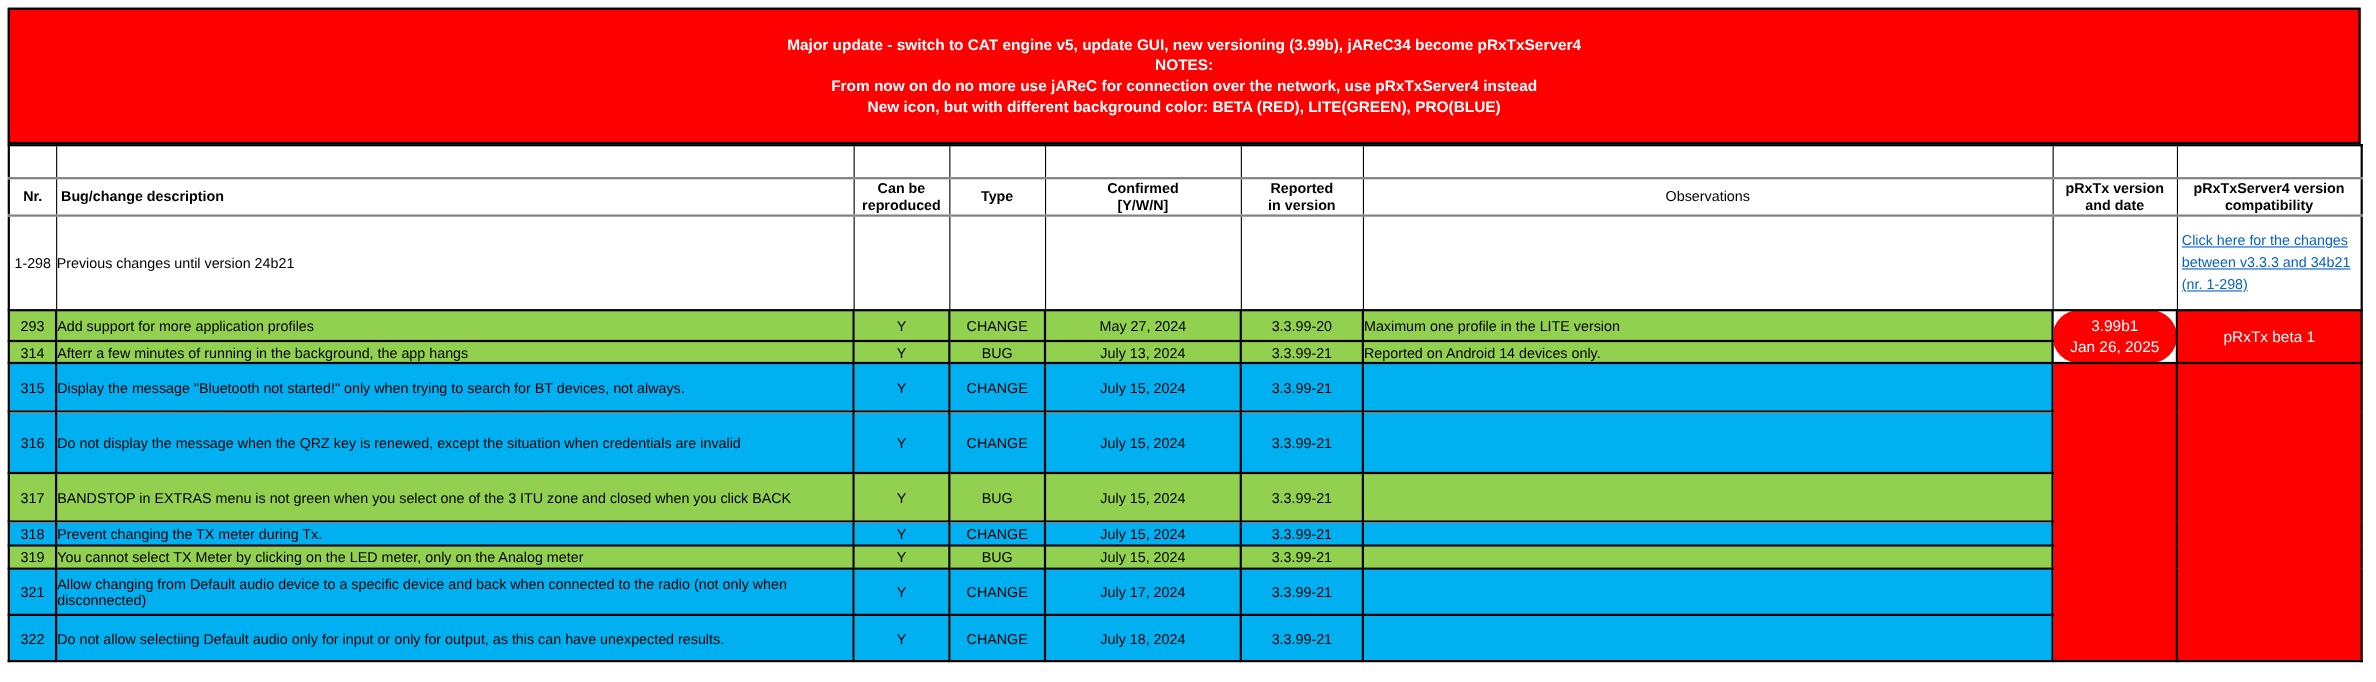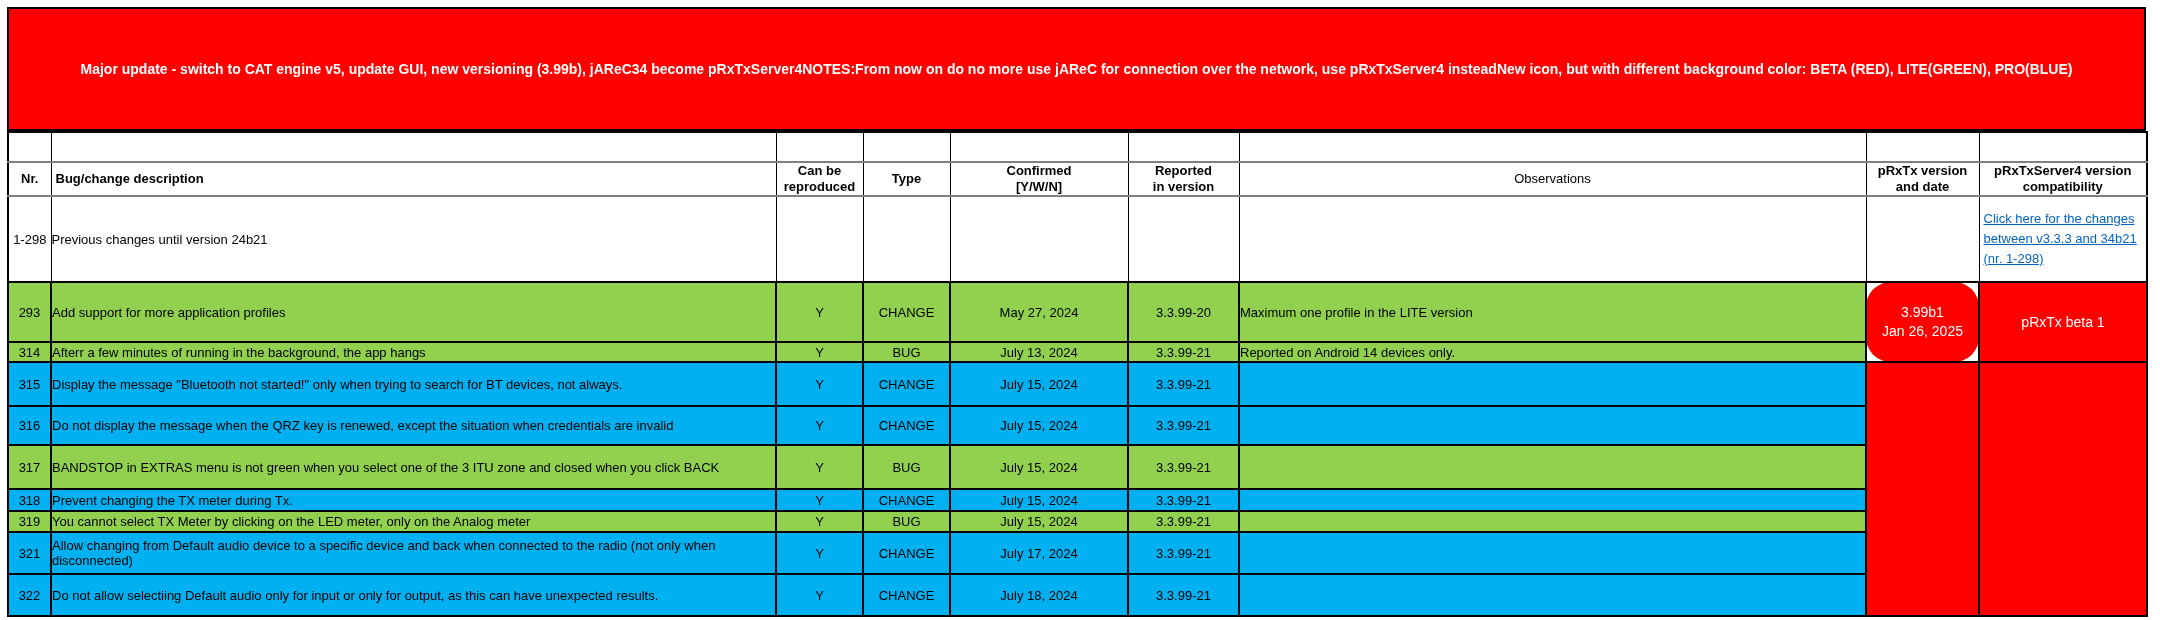--- a/index.html
+++ b/index.html
@@ -4,21 +4,21 @@
 <style>
   html,body{margin:0;padding:0;background:#fff;}
   .screen{
     position:relative;width:2160px;height:620px;overflow:hidden;background:#fff;
     font-family:"Liberation Sans", sans-serif;color:#000;
   }
   
   .banner{
     position:absolute;left:7px;top:7px;width:2139px;height:124px;
     border:2px solid #000;box-sizing:border-box;
-    display:flex;flex-direction:row;align-items:center;justify-content:center;
+    display:flex;flex-direction:column;align-items:center;justify-content:center;
     text-align:center;color:#fff;font-weight:bold;font-size:14px;line-height:19px;
   }
   
   .grid{
     position:absolute;left:7px;top:131px;width:2139px;
     border-collapse:collapse;table-layout:fixed;
     border:2px solid #000;
     font-size:13px;
   }
   .grid td,.grid th{
@@ -101,21 +101,21 @@
       <td></td>
       <td></td>
       <td></td>
       <td></td>
       <td></td>
       <td class="linkcell">
         <a style="color: rgb(5, 99, 193);">Click here for the changes between v3.3.3 and  34b21 (nr. 1-298)</a>
       </td>
     </tr>
 
-    <tr class="data-row" style="height: 60px; background-color: rgb(146, 208, 80);">
+    <tr class="data-row" style="height: 28px; background-color: rgb(146, 208, 80);">
       <td class="c">293</td>
       <td class="left">Add support for more application profiles</td>
       <td class="c">Y</td>
       <td class="c">CHANGE</td>
       <td class="c">May 27, 2024</td>
       <td class="c">3.3.99-20</td>
       <td class="left">Maximum one profile in the LITE version</td>
       <td class="redcell" rowspan="2" style="background-color: rgb(255, 0, 0); border-radius: 25px;">3.99b1
 Jan 26, 2025</td>
       <td class="redcell" rowspan="2" style="background-color: rgb(255, 0, 0);">pRxTx beta 1</td>
@@ -136,21 +136,21 @@
       <td class="left">Display the message "Bluetooth not started!" only when trying to search for BT devices, not always.</td>
       <td class="c">Y</td>
       <td class="c">CHANGE</td>
       <td class="c">July 15, 2024</td>
       <td class="c">3.3.99-21</td>
       <td class="left"></td>
       <td rowspan="7" style="background-color: rgb(255, 0, 0);"></td>
       <td rowspan="7" style="background-color: rgb(255, 0, 0);"></td>
     </tr>
 
-    <tr class="data-row" style="height: 39px; background-color: rgb(0, 176, 240);">
+    <tr class="data-row" style="height: 56px; background-color: rgb(0, 176, 240);">
       <td class="c">316</td>
       <td class="left">Do not display the message when the QRZ key is renewed, except the situation when credentials are invalid</td>
       <td class="c">Y</td>
       <td class="c">CHANGE</td>
       <td class="c">July 15, 2024</td>
       <td class="c">3.3.99-21</td>
       <td class="left"></td>
     </tr>
 
     <tr class="data-row" style="height: 44px; background-color: rgb(146, 208, 80); border-radius: 20px;">

